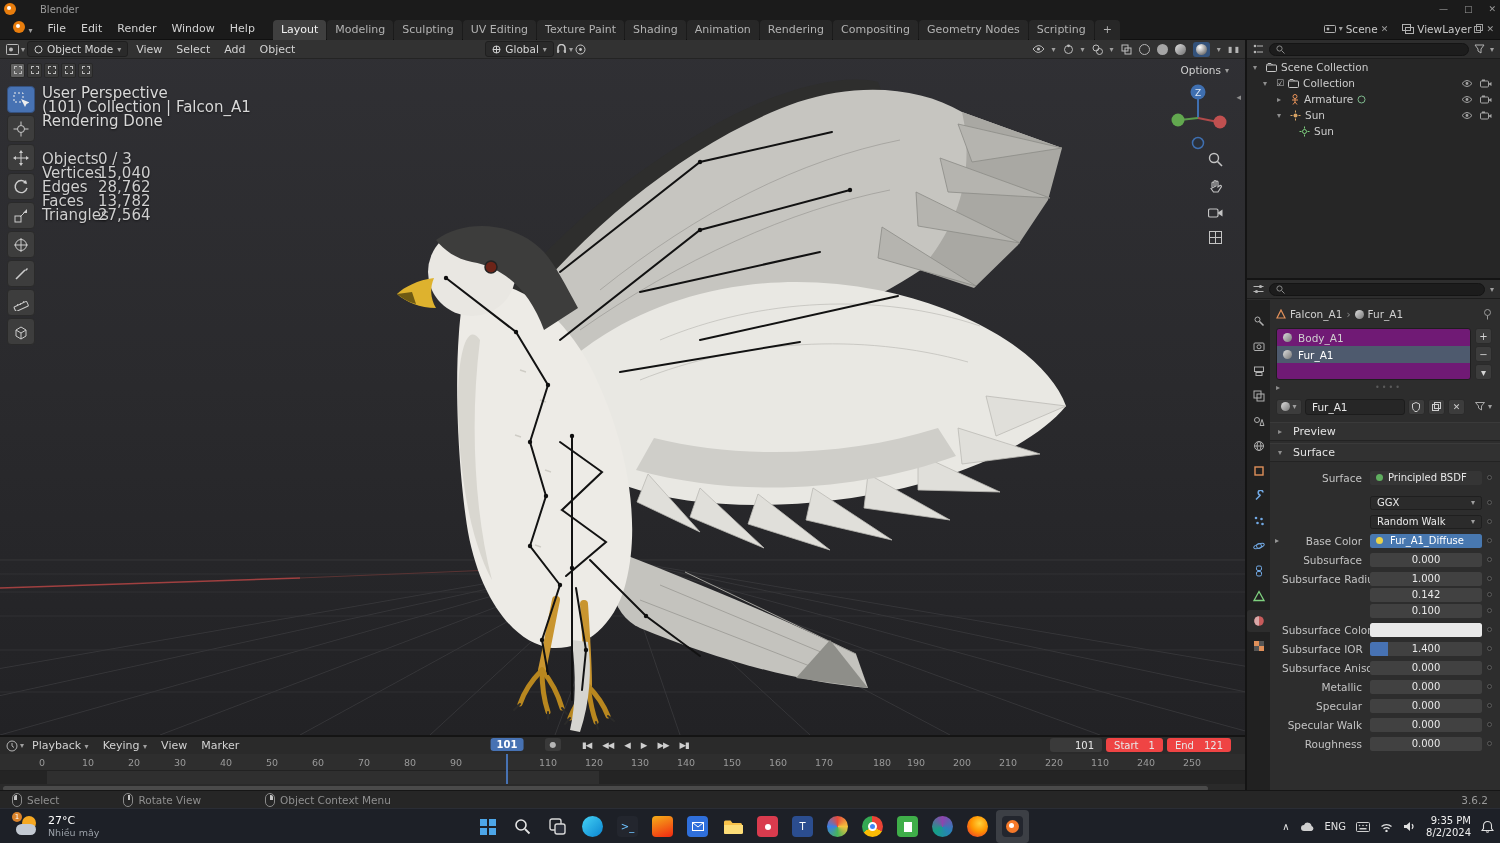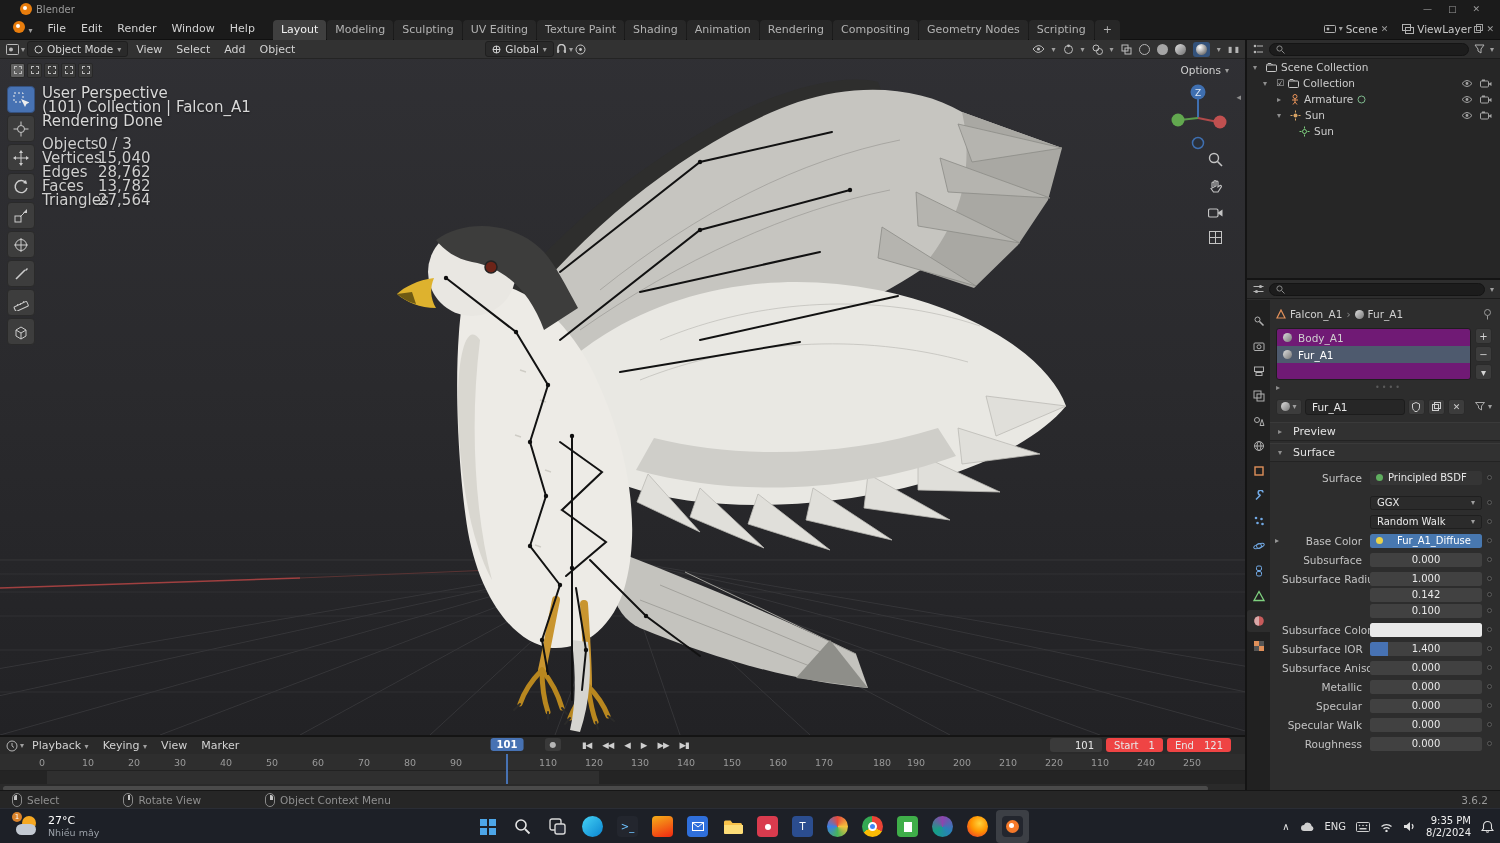--- a/index.html
+++ b/index.html
@@ -3,21 +3,21 @@
 <meta charset="utf-8">
 <style>
   *{margin:0;padding:0;box-sizing:border-box;}
   body{background:#000;width:1500px;height:843px;overflow:hidden;}
   .window{position:relative;width:1500px;height:843px;background:#1e1e1e;
     font-family:"DejaVu Sans",sans-serif;font-size:11px;color:#c9c9c9;overflow:hidden;
     -webkit-user-select:none;user-select:none;}
 
   
   .titlebar{position:absolute;top:0;left:0;right:0;height:18px;background:#1b1b1b;
-    display:flex;align-items:center;padding:0 20px;gap:4px;font-size:10px;color:#9a9a9a;}
+    display:flex;align-items:center;padding:0 4px;gap:24px;font-size:10px;color:#9a9a9a;}
   .blogo{width:12px;height:12px;border-radius:50%;background:#e87d0d;position:relative;display:inline-block;}
   .blogo::after{content:"";position:absolute;left:3px;top:3px;width:4px;height:4px;border-radius:50%;background:#fff;}
   .win-controls{margin-left:auto;display:flex;gap:16px;color:#9a9a9a;font-size:9px;}
 
   
   .menubar{position:absolute;top:18px;left:0;right:0;height:22px;background:#1b1b1b;
     border-bottom:1px solid #101010;display:flex;align-items:center;padding:0 6px;gap:1px;}
   .mi{padding:3px 7px;border-radius:3px;color:#d2d2d2;font-size:11px;white-space:nowrap;}
   .ws{display:flex;align-items:flex-end;margin-left:10px;gap:1px;height:22px;}
   .wst{padding:3px 8px 4px;background:#272727;color:#b2b2b2;font-size:11px;border-radius:4px 4px 0 0;white-space:nowrap;}
@@ -47,21 +47,21 @@
     display:flex;align-items:center;justify-content:center;}
   .tmode.active{background:#606060;}
   .tmode i{width:8px;height:8px;border:1px dashed #bbb;display:block;}
   .options-btn{margin-left:auto;display:flex;align-items:center;gap:4px;color:#d0d0d0;font-size:10.5px;padding:2px 6px;}
   .toolshelf{position:absolute;left:7px;top:46px;display:flex;flex-direction:column;gap:2px;z-index:5;}
   .tool{width:28px;height:27px;background:#3d3d3d;border:1px solid #2a2a2a;border-radius:4px;
     display:flex;align-items:center;justify-content:center;}
   .tool.active{background:#4772b3;border-color:#35517e;}
   .overlay-info{position:absolute;left:42px;top:46px;z-index:5;color:#d8d8d8;font-size:15px;line-height:14px;
     text-shadow:0 1px 2px rgba(0,0,0,.55);}
-  .stats{margin-top:9px;color:#cfcfcf;}
+  .stats{margin-top:24px;color:#cfcfcf;}
   .stats .r{display:flex;}
   .stats .l{width:56px;}
   .gizmo{position:absolute;left:1156px;top:42px;z-index:5;}
   .vpicons{position:absolute;left:1208px;top:112px;display:flex;flex-direction:column;gap:9px;z-index:5;align-items:center;}
   .collapse-arrow{position:absolute;right:4px;top:52px;z-index:5;color:#8d8d8d;font-size:9px;}
 
   
   .outliner{position:absolute;left:1245px;top:40px;width:255px;height:240px;background:#262626;
     border-left:2px solid #141414;border-bottom:2px solid #141414;}
   .panelhead{height:19px;background:#2d2d2d;border-bottom:1px solid #1d1d1d;display:flex;align-items:center;
@@ -103,21 +103,21 @@
   .fields{padding:4px 0 0 0;}
   .prow{display:flex;align-items:center;height:15px;margin:4px 8px 0 2px;}
   .prow.vec{margin-top:1px;}
   .plead{width:10px;text-align:center;color:#999;font-size:8px;flex:none;}
   .plabel{width:88px;text-align:right;padding-right:8px;color:#c3c3c3;font-size:10.5px;white-space:nowrap;
     overflow:hidden;flex:none;}
   .pwidget{flex:1;height:14px;background:#414141;border-radius:2.5px;display:flex;align-items:center;
     justify-content:center;font-size:10px;color:#e9e9e9;position:relative;overflow:hidden;}
   .pwidget.dropdown{background:#2b2b2b;border:1px solid #1f1f1f;justify-content:space-between;padding:0 6px;}
   .pwidget.btn{background:#353535;justify-content:flex-start;padding:0 6px;gap:5px;}
-  .pwidget.texture{background:#4878b0;color:#fff;justify-content:flex-start;padding:0 6px;gap:14px;}
+  .pwidget.texture{background:#4878b0;color:#fff;justify-content:flex-start;padding:0 6px;gap:7px;}
   .pwidget.swatch{background:#e9e9e9;}
   .pwidget .fill{position:absolute;left:0;top:0;bottom:0;width:16%;background:#4772b3;}
   .pwidget .vtxt{position:relative;z-index:1;}
   .pdot{width:5px;height:5px;border-radius:50%;background:#232323;border:1px solid #5c5c5c;margin-left:5px;flex:none;}
   .ndot{width:7px;height:7px;border-radius:50%;display:inline-block;flex:none;}
 
   
   .timeline{position:absolute;left:0;top:735px;width:1245px;height:55px;background:#2a2a2a;border-top:2px solid #141414;}
   .tlh{height:17px;display:flex;align-items:center;gap:2px;padding:0 6px;font-size:10.5px;position:relative;}
   .tlh .mi{padding:1px 6px;}

